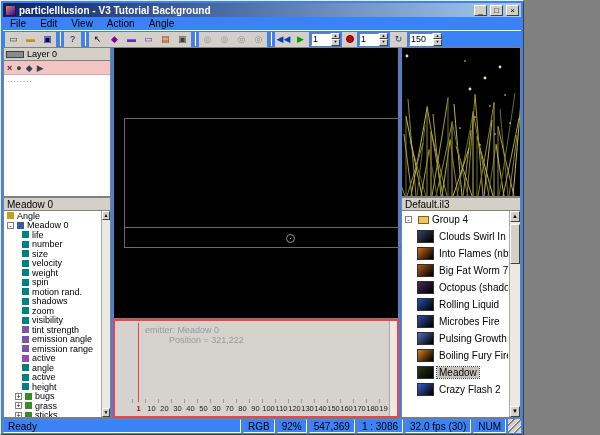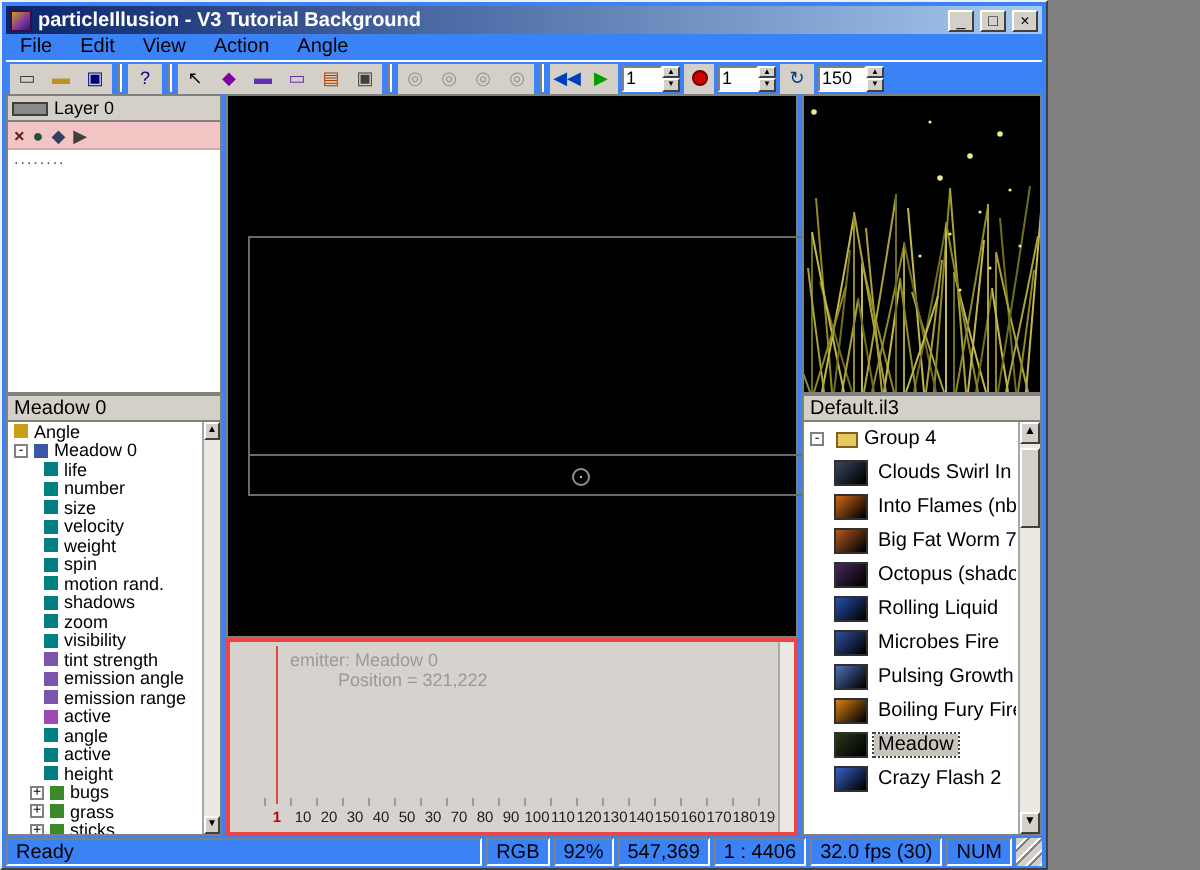--- a/index.html
+++ b/index.html
@@ -436,19 +436,19 @@
       </div>
     </div>
 
   </div>
 
   <div class="statusbar">
     <span class="cell grow">Ready</span>
     <span class="cell">RGB</span>
     <span class="cell">92%</span>
     <span class="cell">547,369</span>
-    <span class="cell">1 : 4406</span>
+    <span class="cell">1 : 3086</span>
     <span class="cell">32.0 fps (30)</span>
     <span class="cell">NUM</span>
     <span class="grip"></span>
   </div>
 
 </div>
 
 </body></html>

